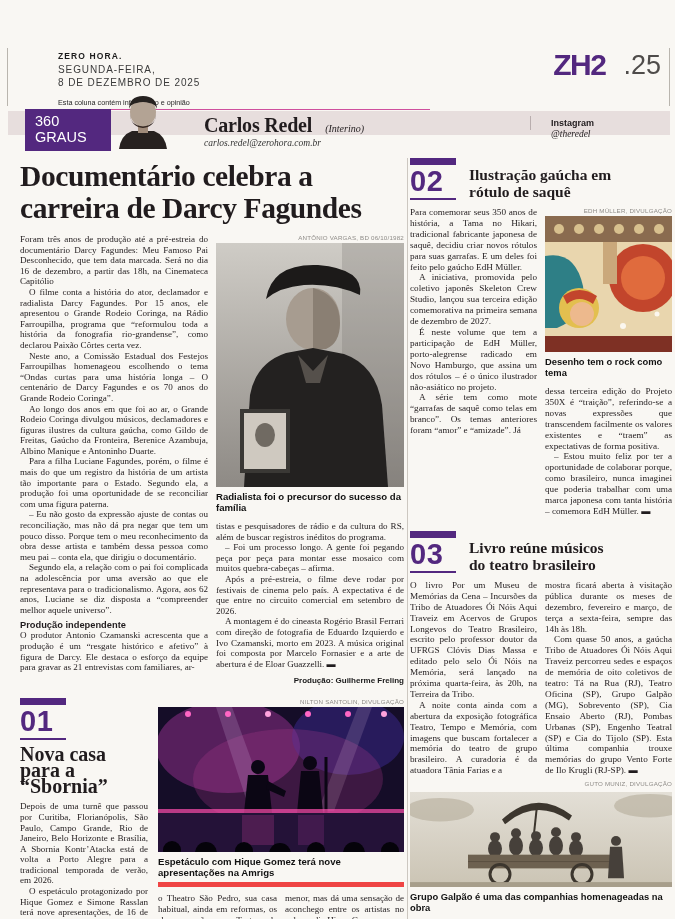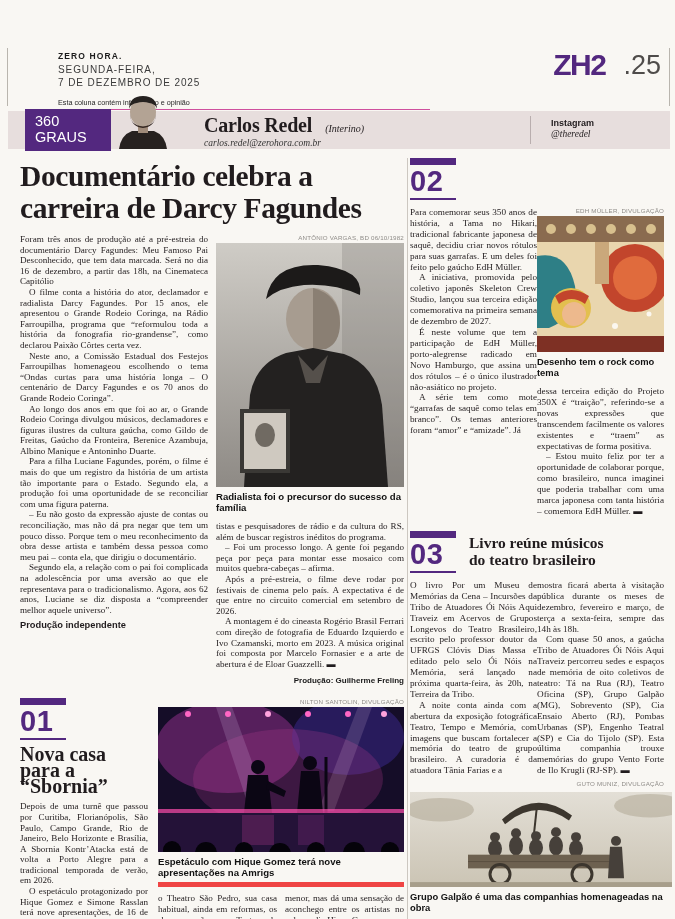--- a/index.html
+++ b/index.html
@@ -20,21 +20,21 @@
   .masthead{position:absolute;top:27px;left:58px;right:14px;height:50px;}
   .mh-paper{font-family:var(--sans);font-weight:bold;font-size:8.5px;letter-spacing:1.1px;color:#1c1c1c;}
   .mh-date{font-family:var(--sans);font-size:10px;letter-spacing:.9px;color:#3a3a3a;margin-top:2.5px;}
   .mh-logo{position:absolute;right:0;top:1px;display:flex;align-items:center;gap:16px;}
   .zh2{font-family:var(--sans);font-weight:800;font-size:30px;line-height:26px;color:var(--purple);letter-spacing:-1.5px;}
   .pageno{font-family:var(--sans);font-weight:300;font-size:27px;line-height:26px;color:#4f4c4a;margin-left:2px;}
   .disclaimer{position:absolute;top:74px;left:58px;font-family:var(--sans);font-size:7.2px;color:#262626;}
   .magenta-rule{position:absolute;top:84.5px;left:58px;width:372px;height:1.5px;background:#cf4f9d;}
 
   
-  .band{position:absolute;top:87px;left:8px;right:5px;height:38px;background:var(--band);}
+  .band{position:absolute;top:87px;left:8px;right:5px;height:24px;background:var(--band);}
   .badge{position:absolute;left:17px;top:-2px;width:86px;height:42px;background:var(--purple);color:#fff;
          font-family:var(--sans);font-size:14.5px;line-height:15.5px;padding:5px 0 0 10px;box-sizing:border-box;}
   .avatar{position:absolute;left:106px;top:-17px;width:58px;height:55px;}
   .avatar svg{display:block;width:100%;height:100%;}
   .author{position:absolute;left:196px;top:4px;}
   .author-name{font-weight:bold;font-size:20px;line-height:20px;letter-spacing:-.2px;}
   .author-note{font-style:italic;font-size:10px;margin-left:9px;}
   .author-email{font-style:italic;font-size:9.5px;color:#343434;margin-top:2px;}
   .band-divider{position:absolute;left:522px;top:5px;bottom:5px;width:1px;background:#b9aeae;}
   .social{position:absolute;left:543px;top:7px;}
@@ -70,40 +70,40 @@
 
   .bottom-row{display:flex;gap:10px;margin-top:13px;}
   .art01{width:128px;}
   .small-title{font-size:20px;line-height:16px;margin:6px 0 7px;font-weight:bold;}
   .stage-block{width:246px;}
   .mini-cols{display:flex;gap:8px;}
   .mini-cols .plist{width:119px;}
 
   .numbox{display:inline-block;min-width:46px;border-top:7px solid var(--purple);border-bottom:2px solid var(--purple);
           padding:1px 0;font-family:var(--sans);font-weight:800;font-size:29px;line-height:31px;color:var(--purple);letter-spacing:.5px;}
-  .art-head{display:flex;gap:13px;align-items:flex-start;margin-bottom:7px;}
+  .art-head{display:flex;gap:13px;align-items:flex-end;margin-bottom:7px;}
   .art-title{font-size:15.5px;line-height:17px;font-weight:bold;margin:3px 0 0;}
   .title-w2{max-width:146px;}
   .title-w3{max-width:154px;}
-  .art-cols{display:flex;}
+  .art-cols{display:flex;gap:8px;}
   .acol{width:127px;}
   .art03{margin-top:14px;}
   .art03 .credit{margin-top:4px;}
 </style>
 </head>
 <body>
 
 <div class="page">
   <div class="edge edge-l"></div>
   <div class="edge edge-r"></div>
 
   <header class="masthead">
     <div class="mh-paper">ZERO HORA.</div>
     <div class="mh-date">SEGUNDA-FEIRA,</div>
-    <div class="mh-date">7 DE DEZEMBRO DE 2025</div>
+    <div class="mh-date">8 DE DEZEMBRO DE 2025</div>
     <div class="mh-logo">
       <span class="zh2">ZH2</span>
       <span class="pageno">.25</span>
     </div>
   </header>
   <div class="disclaimer">Esta coluna contém informação e opinião</div>
   <div class="magenta-rule"></div>
 
   <div class="band">
     <div class="badge">
@@ -141,20 +141,23 @@
           <div class="plist">
               <p>Foram três anos de produção até a pré-estreia do documentário Darcy Fagundes: Meu Famoso Pai Desconhecido, que tem data marcada. Será no dia 16 de dezembro, a partir das 18h, na Cinemateca Capitólio</p>
               <p>O filme conta a história do ator, declamador e radialista Darcy Fagundes. Por 15 anos, ele apresentou o Grande Rodeio Coringa, na Rádio Farroupilha, programa que “reformulou toda a história da fonografia rio-grandense”, como declarou Paixão Côrtes certa vez.</p>
               <p>Neste ano, a Comissão Estadual dos Festejos Farroupilhas homenageou escolhendo o tema “Ondas curtas para uma história longa – O centenário de Darcy Fagundes e os 70 anos do Grande Rodeio Coringa”.</p>
               <p>Ao longo dos anos em que foi ao ar, o Grande Rodeio Coringa divulgou músicos, declamadores e figuras ilustres da cultura gaúcha, como Gildo de Freitas, Gaúcho da Fronteira, Berenice Azambuja, Albino Manique e Antoninho Duarte.</p>
               <p>Para a filha Luciane Fagundes, porém, o filme é mais do que um registro da história de um artista tão importante para o Estado. Segundo ela, a produção foi uma oportunidade de se reconciliar com uma figura paterna.</p>
               <p>– Eu não gosto da expressão ajuste de contas ou reconciliação, mas não dá pra negar que tem um pouco disso. Porque tem o meu reconhecimento da obra desse artista e também dessa pessoa como meu pai – conta ela, que dirigiu o documentário.</p>
               <p>Segundo ela, a relação com o pai foi complicada na adolescência por uma aversão ao que ele representava para o tradicionalismo. Agora, aos 62 anos, Luciane se diz disposta a “compreender melhor aquele universo”.</p>
             </div>
           <h3 class="subhead">Produção independente</h3>
+          <div class="plist">
+              <p>O produtor Antonio Czamanski acrescenta que a produção é um “resgate histórico e afetivo” à figura de Darcy. Ele destaca o esforço da equipe para gravar as 21 entrevistas com familiares, ar-</p>
+            </div>
         </div>
         <div class="mcol">
           <div class="credit">ANTÔNIO VARGAS, BD 06/10/1982</div>
           <div class="photo photo-darcy">
             <svg viewBox="0 0 188 244" preserveAspectRatio="none" xmlns="http://www.w3.org/2000/svg">
               <defs>
                 <linearGradient id="g1" x1="0" y1="0" x2="0" y2="1">
                   <stop offset="0" stop-color="#cfccc6"></stop>
                     <stop offset="1" stop-color="#8e8a85"></stop>
                 </linearGradient>
@@ -239,20 +242,21 @@
         </div>
       </div>
     </div>
 
     <div class="vrule"></div>
 
     <div class="zone-right">
       <section class="art">
         <div class="art-head">
           <div class="numbox">02</div>
+          <h2 class="art-title title-w2">Ilustração gaúcha em rótulo de saquê</h2>
         </div>
         <div class="art-cols">
           <div class="acol plist">
               <p>Para comemorar seus 350 anos de história, a Tama no Hikari, tradicional fabricante japonesa de saquê, decidiu criar novos rótulos para suas garrafas. E um deles foi feito pelo gaúcho EdH Müller.</p>
               <p>A iniciativa, promovida pelo coletivo japonês Skeleton Crew Studio, lançou sua terceira edição comemorativa na primeira semana de dezembro de 2027.</p>
               <p>É neste volume que tem a participação de EdH Müller, porto-alegrense radicado em Novo Hamburgo, que assina um dos rótulos – é o único ilustrador não-asiático no projeto.</p>
               <p>A série tem como mote “garrafas de saquê como telas em branco”. Os temas anteriores foram “amor” e “amizade”. Já</p>
             </div>
           <div class="acol">
             <div class="credit">EDH MÜLLER, DIVULGAÇÃO</div>

